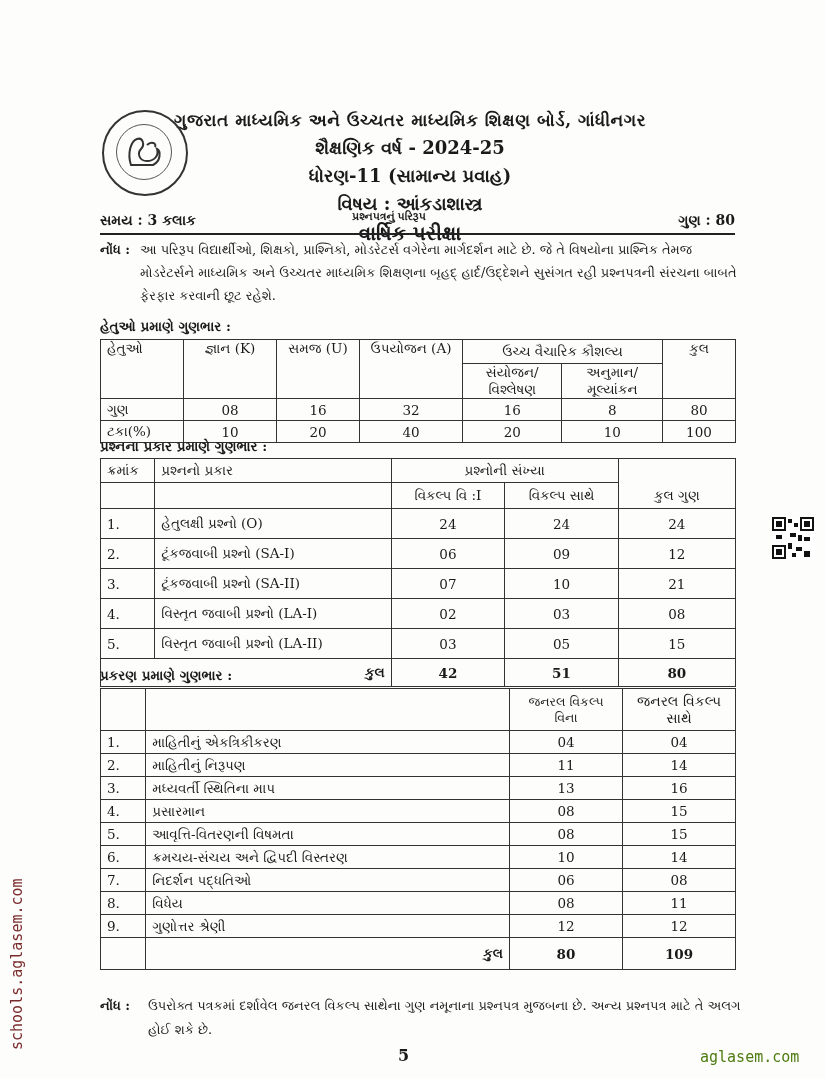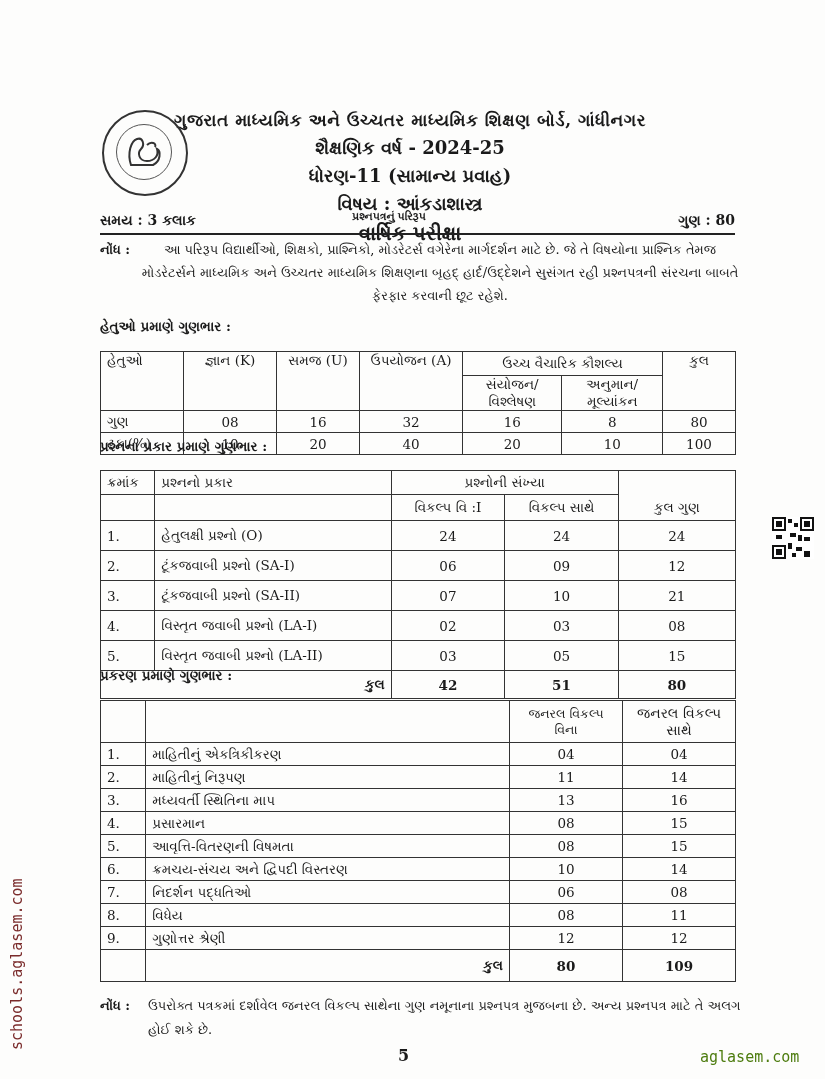--- a/index.html
+++ b/index.html
@@ -16,23 +16,23 @@
   .h-exam { left:130px; top:181px; width:560px; font-size:20px; font-weight:bold; }
   .logo { left:102px; top:110px; width:82px; height:82px; border:2px solid #333; border-radius:50%; }
   .logo-inner { position:absolute; left:12px; top:12px; width:54px; height:54px; border:1.5px solid #555; border-radius:50%; }
   .meta-row { left:100px; top:210px; width:635px; height:24px; font-size:14px; font-weight:bold; }
   .meta-time { position:absolute; left:0; top:2px; }
   .meta-title { position:absolute; left:252px; top:0; font-size:11px;font-family:Liberation Serif, serif; }
   .meta-marks { position:absolute; right:0; top:2px; }
   .rule { left:100px; top:233px; width:635px; height:0; border-top:2px solid #222; }
   .note { left:100px; top:238px; width:640px; font-size:13px; line-height:23px; }
   .note .lbl { position:absolute; left:0; top:0; font-weight:bold; }
-  .note .txt { margin-left:40px;text-align:center; }
+  .note .txt { margin-left:40px; }
   .sec-title { font-size:13.5px; font-weight:bold; }
-  table { border-collapse:collapse; position:absolute; font-size:13.5px;margin-top:12px; }
+  table { border-collapse:collapse; position:absolute; font-size:13.5px; }
   td, th { border:1.5px solid #333; padding:0 6px; font-weight:normal; }
   th { font-weight:normal; }
   .num { text-align:center; }
   .bold { font-weight:bold; }
   .watermark-left { left:8px; top:1050px; transform:rotate(-90deg); transform-origin:left top; font-family:"DejaVu Sans Mono","Liberation Mono",monospace; font-size:15px; color:#7a2b2b; white-space:nowrap; }
   .watermark-right { left:700px; top:1048px; font-family:"DejaVu Sans Mono","Liberation Mono",monospace; font-size:15px; color:#4d7c0f; }
   .page-no { left:398px; top:1046px; font-size:16px; font-weight:bold; }
   .note2 { left:100px; top:994px; width:650px; font-size:13px; line-height:24px; }
   .note2 .lbl { position:absolute; left:0; top:0; font-weight:bold; }
   .note2 .txt { margin-left:48px; }

